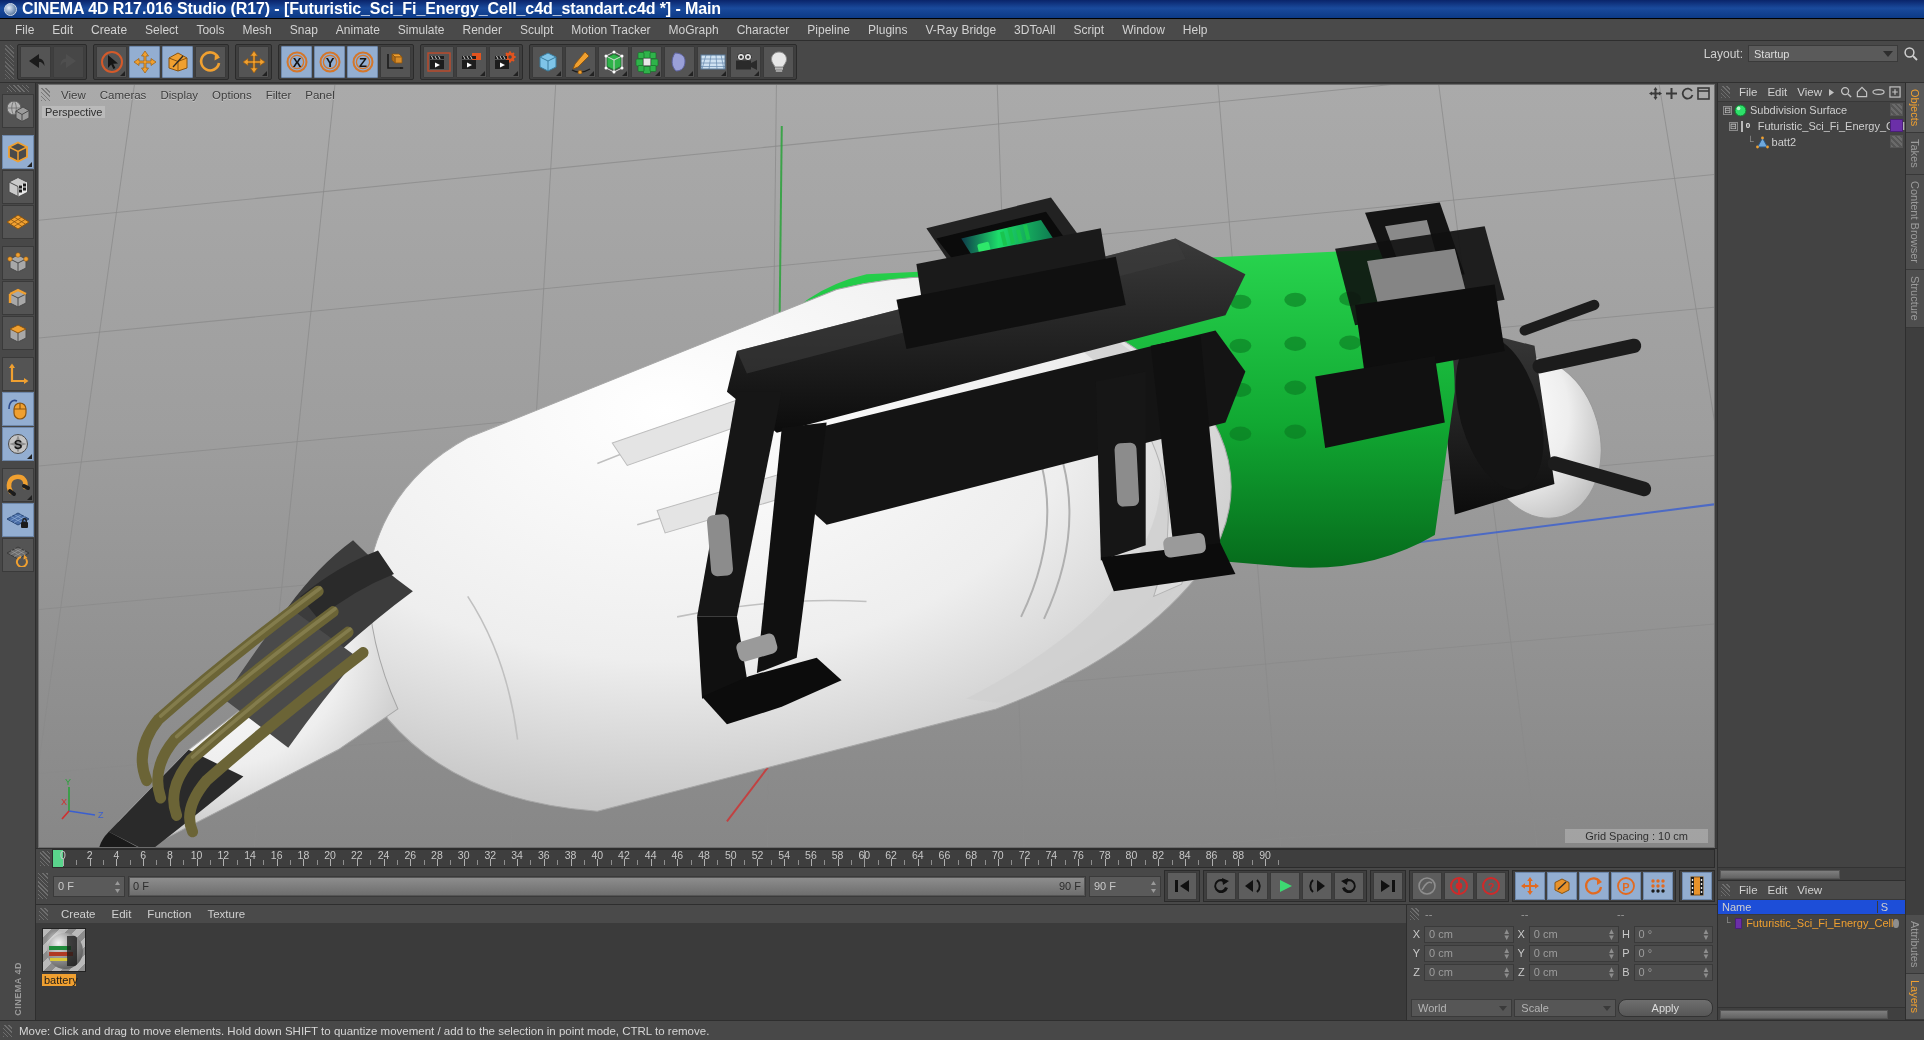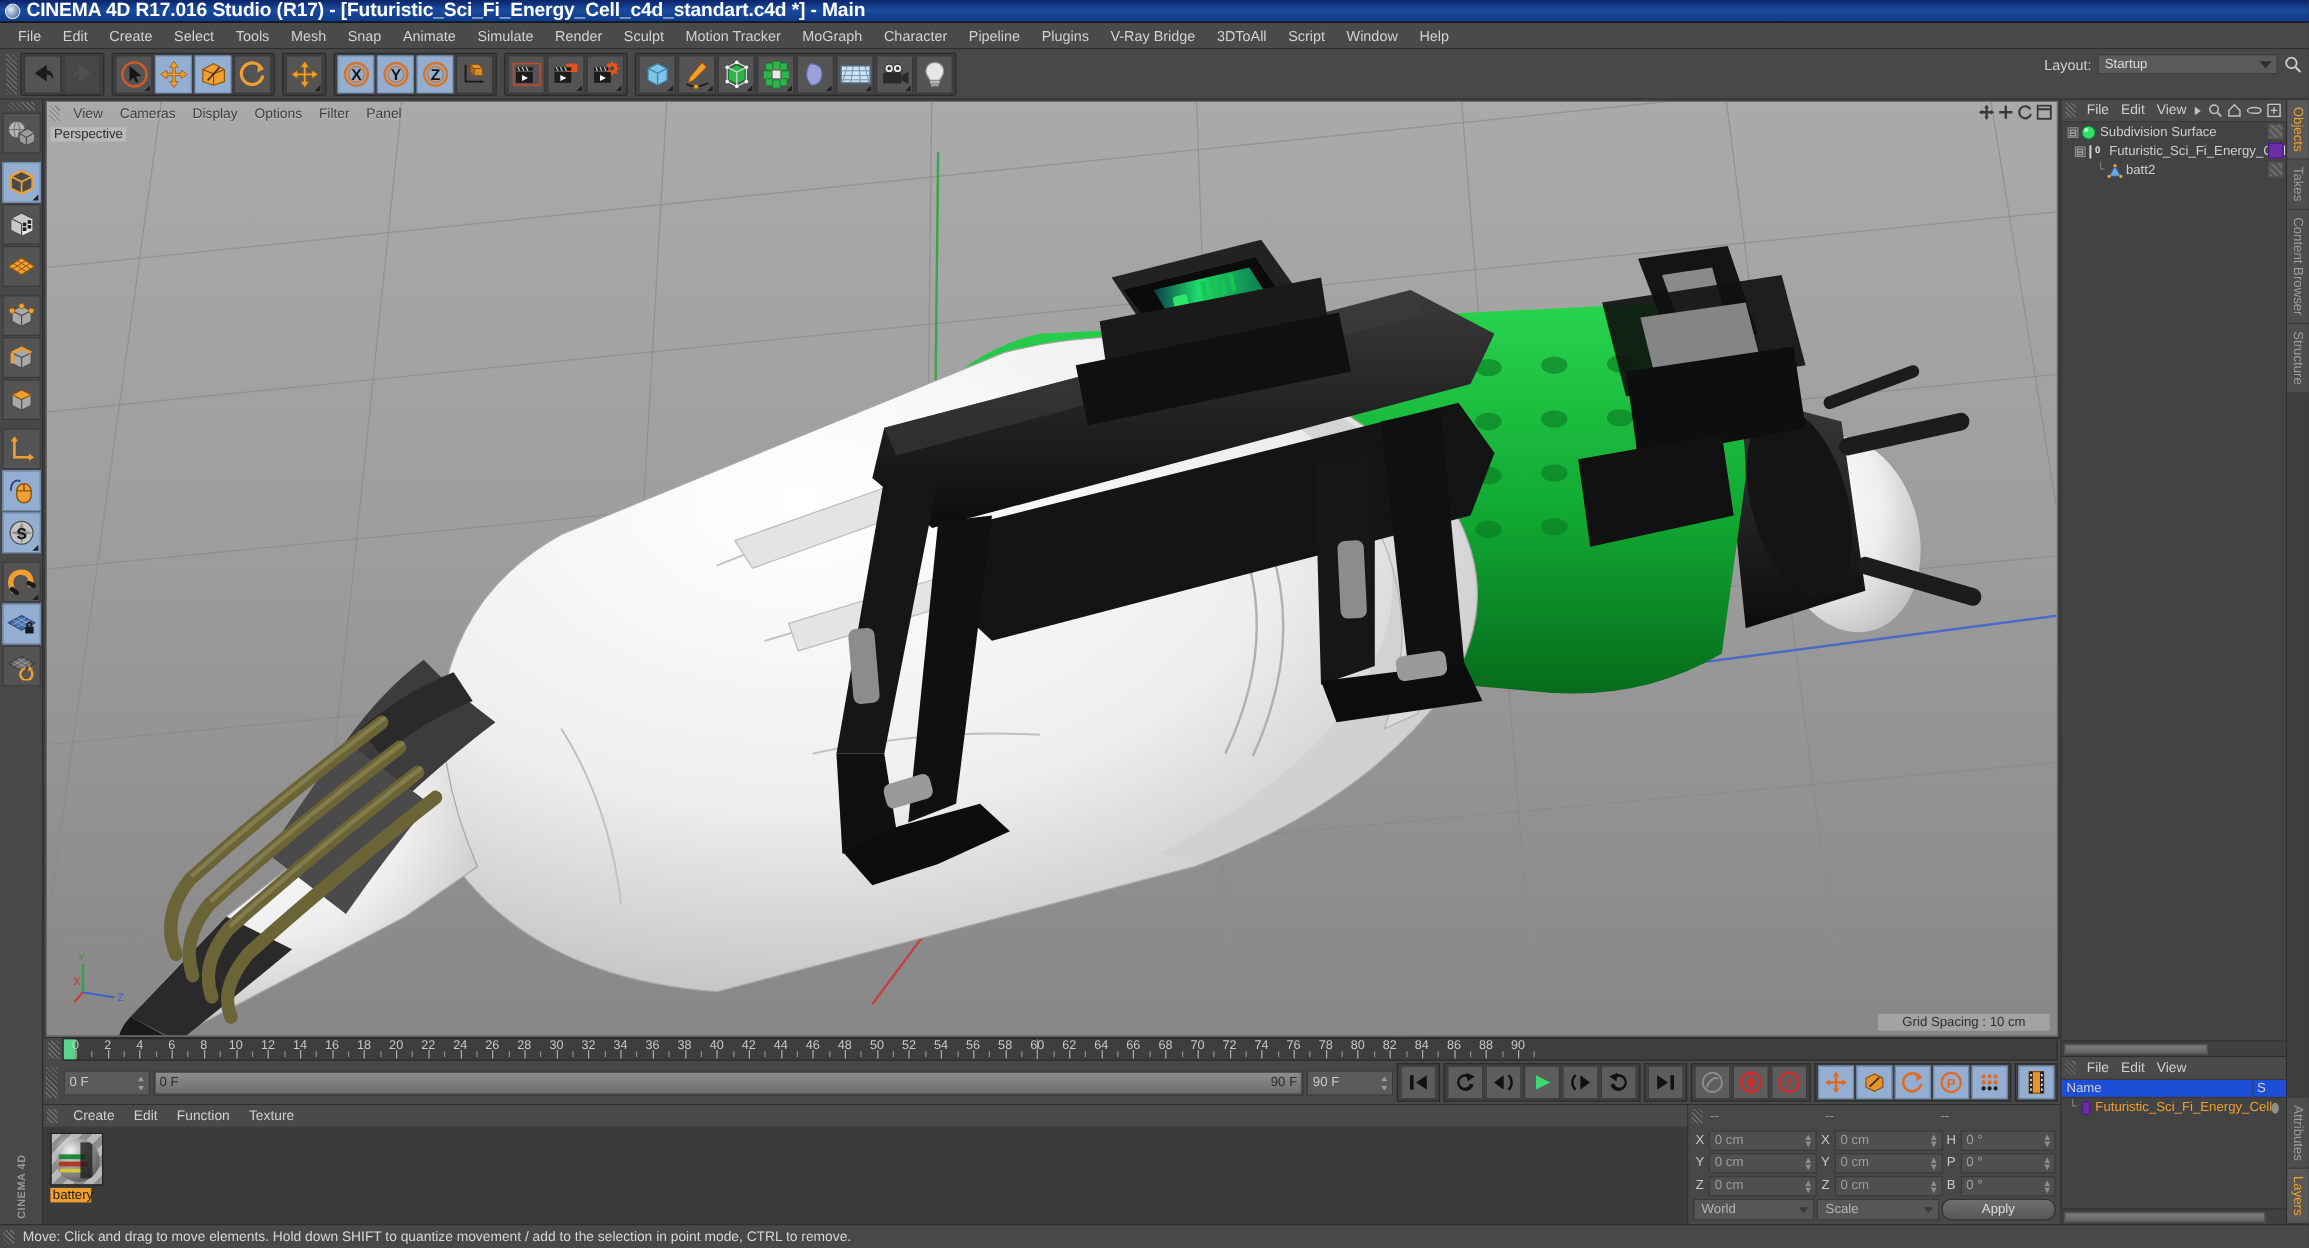--- a/index.html
+++ b/index.html
@@ -168,21 +168,21 @@
   .coordhdr { height: 18px; display: flex; align-items: center; padding-left: 3px; gap: 0; }
   .coordhdr .cgrip { width: 9px; height: 12px; margin-right: 6px;
     background-image: repeating-linear-gradient(45deg, #6e6e6e 0 1px, transparent 1px 3px); }
   .coordhdr .cdash { font-size: 11px; color: #9a9a9a; }
   .coordgrid { flex: 1 1 auto; padding: 2px 4px; }
   .crow { display: flex; align-items: center; height: 18px; gap: 2px; margin-bottom: 1px; }
   .crow .ax { width: 11px; font-size: 11px; color: #c9c9c9; text-align: center; }
   .cfield { flex: 1 1 auto; height: 17px; background: #4f4f4f; border: 1px solid #3a3a3a;
     color: #9d9d9d; font-size: 11px; display: flex; align-items: center; padding-left: 4px; position: relative; }
   .cfield .sp { position: absolute; right: 2px; top: 2px; color: #8e8e8e; font-size: 8px; line-height: 6px; }
-  .crow.last { margin-top: 2px; }
+  .crow.last { margin-top: 18px; }
   .csel { height: 18px; background: #565656; border: 1px solid #3a3a3a; color: #b4b4b4; font-size: 11px;
     display: flex; align-items: center; padding-left: 6px; position: relative; }
   .csel .arw { position: absolute; right: 4px; top: 6px; width: 0; height: 0;
     border-left: 4px solid transparent; border-right: 4px solid transparent; border-top: 5px solid #3a3a3a; }
   .capply { height: 18px; background: linear-gradient(to bottom,#6e6e6e,#565656); border: 1px solid #333;
     border-radius: 8px; color: #dcdcdc; font-size: 11px; display: flex; align-items: center; justify-content: center; }
 
   
   .rightcol { width: 188px; flex: 0 0 188px; background: #484848;
     border-left: 1px solid #2e2e2e; display: flex; flex-direction: column; }

